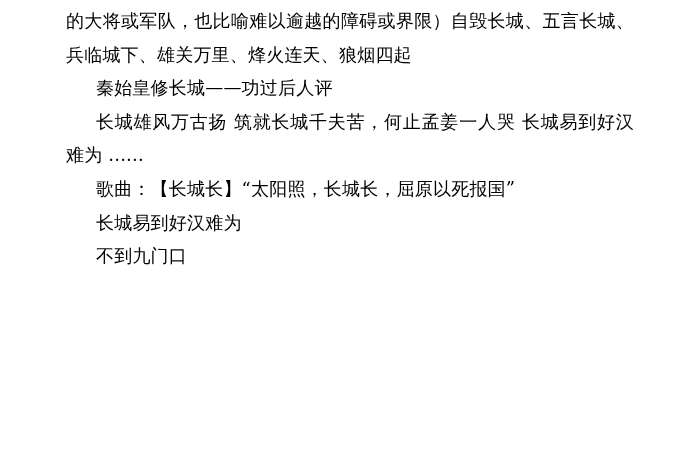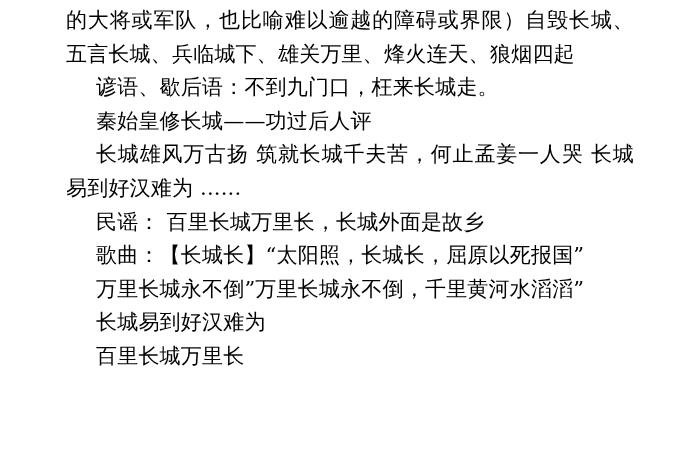--- a/index.html
+++ b/index.html
@@ -16,40 +16,37 @@
   }
   #page {
     position: relative;
     width: 700px;
     height: 470px;
     background: #ffffff;
     box-sizing: border-box;
     padding: 4px 66px 0 66px;
   }
   .para {
-    font-size: 21px;
+    font-size: 18px;
     line-height: 33.6px;
     letter-spacing: 0.2px;
     text-align: justify;
     text-justify: inter-ideograph;
     margin: 0;
     white-space: pre-wrap;
   }
   .indent {
     text-indent: 30px;
   }
 </style>
 </head>
 <body>
 
 <div id="page">
 
   <p class="para">的大将或军队，也比喻难以逾越的障碍或界限）自毁长城、五言长城、兵临城下、雄关万里、烽火连天、狼烟四起</p>
-  <p class="para indent">谚语、歇后语：不到九门口，枉来长城走。</p>
   <p class="para indent">秦始皇修长城——功过后人评</p>
   <p class="para indent">长城雄风万古扬 筑就长城千夫苦，何止孟姜一人哭 长城易到好汉难为 ......</p>
-  <p class="para indent">民谣： 百里长城万里长，长城外面是故乡</p>
   <p class="para indent">歌曲：【长城长】“太阳照，长城长，屈原以死报国”</p>
-  <p class="para indent">万里长城永不倒”万里长城永不倒，千里黄河水滔滔”</p>
   <p class="para indent">长城易到好汉难为</p>
-  <p class="para indent">百里长城万里长</p>
+  <p class="para indent">不到九门口</p>
 
 </div>
 
 </body></html>

